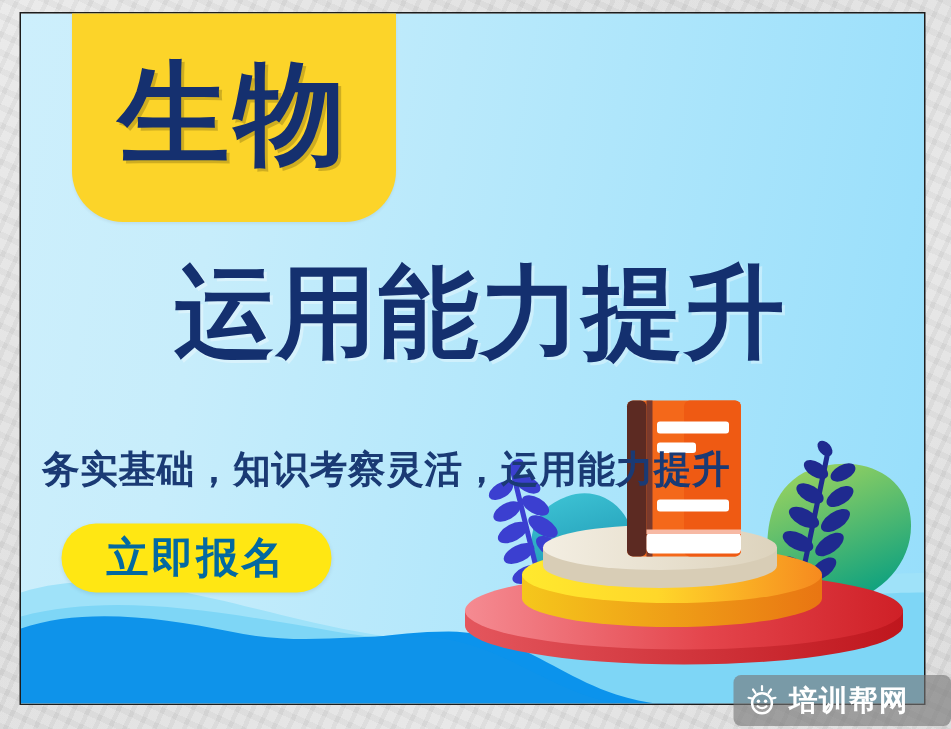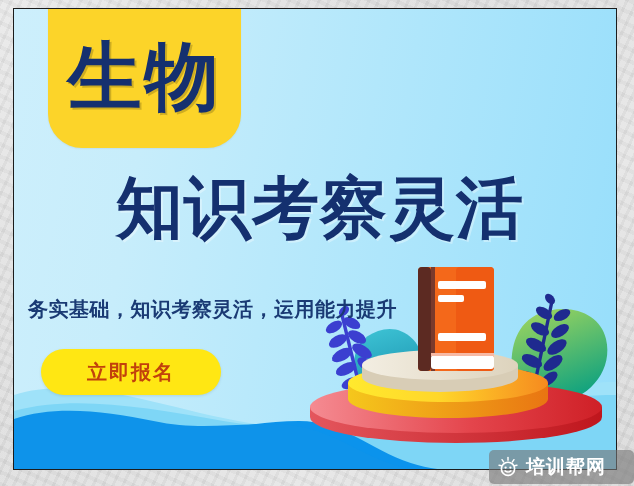--- a/index.html
+++ b/index.html
@@ -33,21 +33,21 @@
   .layer { position: absolute; inset: 0; }
 
   
   #waves { position:absolute; left:0; right:0; bottom:0; height:120px; }
   #waves svg { display:block; width:100%; height:100%; }
 
   
   #badge {
     position: absolute;
     left: 34px; top: -2px;
-    width: 193px; height: 141px;
+    width: 216px; height: 141px;
     background: #fcd429;
     border-radius: 0 0 34px 34px;
     display: flex; align-items: center; justify-content: center;
     box-shadow: 0 1px 2px rgba(0,0,0,0.06);
   }
   #badge-text {
     font-family: "DejaVu Sans", "Liberation Sans", sans-serif;
     font-size: 74px;
     font-weight: bold;
     color: #15306f;
@@ -71,21 +71,21 @@
     line-height: 1;
     white-space: nowrap;
     text-shadow: 2px 2px 0 rgba(255,255,255,0.35);
   }
 
   
   #subtitle {
     position: absolute;
     left: 14px; top: 287px;
     font-family: "DejaVu Sans", "Liberation Sans", sans-serif;
-    font-size: 20px;
+    font-size: 25px;
     font-weight: bold;
     color: #1a3a74;
     letter-spacing: 0.5px;
     white-space: nowrap;
   }
 
   
   #cta {
     position: absolute;
     left: 27px; top: 340px;
@@ -93,23 +93,23 @@
     background: #ffe713;
     border-radius: 23px;
     border: none;
     cursor: pointer;
     display: flex; align-items: center; justify-content: center;
     box-shadow: 0 1px 3px rgba(0,0,0,0.10);
     padding: 0;
   }
   #cta-label {
     font-family: Liberation Serif, serif;
-    font-size: 20px;
-    font-weight: bold;
-    color: #c2410c;
+    font-size: 28px;
+    font-weight: bold;
+    color: #0369a1;
     letter-spacing: 2px;
   }
 
   
   #illustration {
     position: absolute;
     left: 286px; top: 248px;
     width: 334px; height: 190px;
   }
   #illustration svg { display:block; width:100%; height:100%; }
@@ -252,21 +252,21 @@
           <rect x="131" y="98" width="63" height="14" rx="3" fill="#ffffff"></rect>
           <rect x="131" y="96" width="63" height="3" fill="#f7b9a4"></rect>
         </g>
       </svg>
     </div>
 
     <div id="badge">
       <span id="badge-text">生物</span>
     </div>
 
-    <div id="headline">知识考察灵活</div>
+    <div id="headline">运用能力提升</div>
 
     <div id="subtitle">务实基础，知识考察灵活，运用能力提升</div>
 
     <button id="cta">
       <span id="cta-label">立即报名</span>
     </button>
 
   </div>
 
   <div id="watermark">

